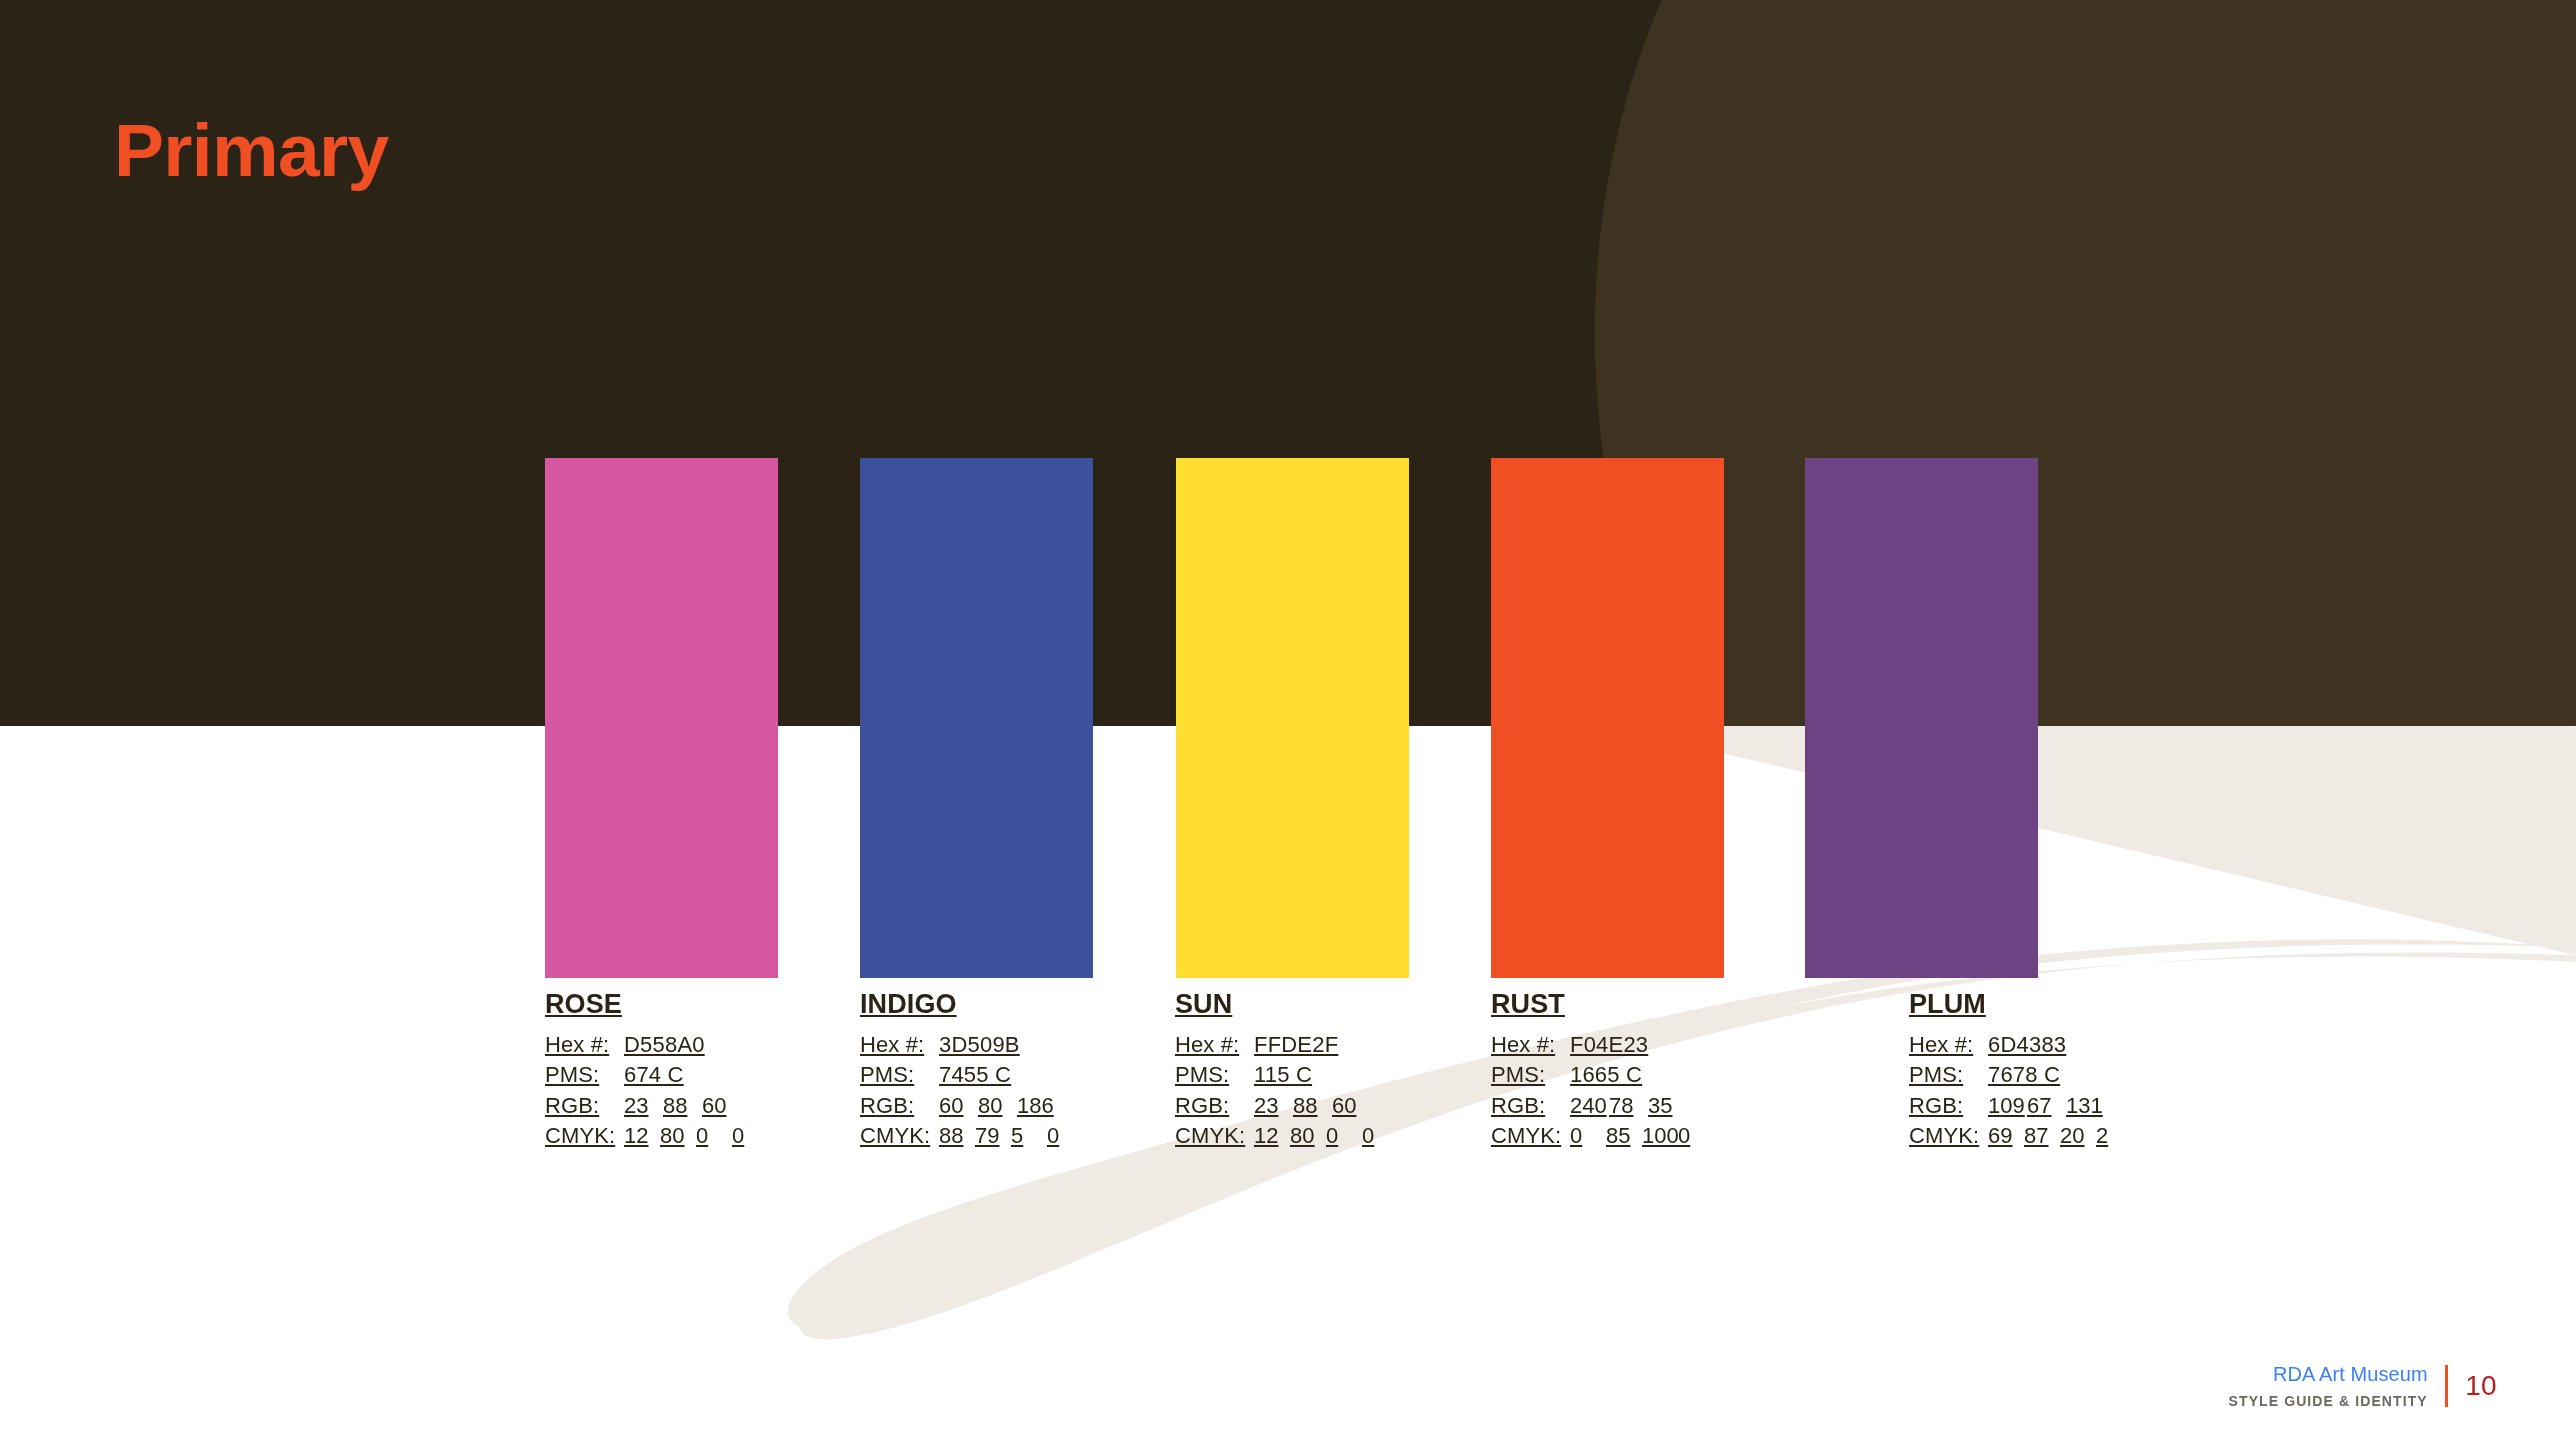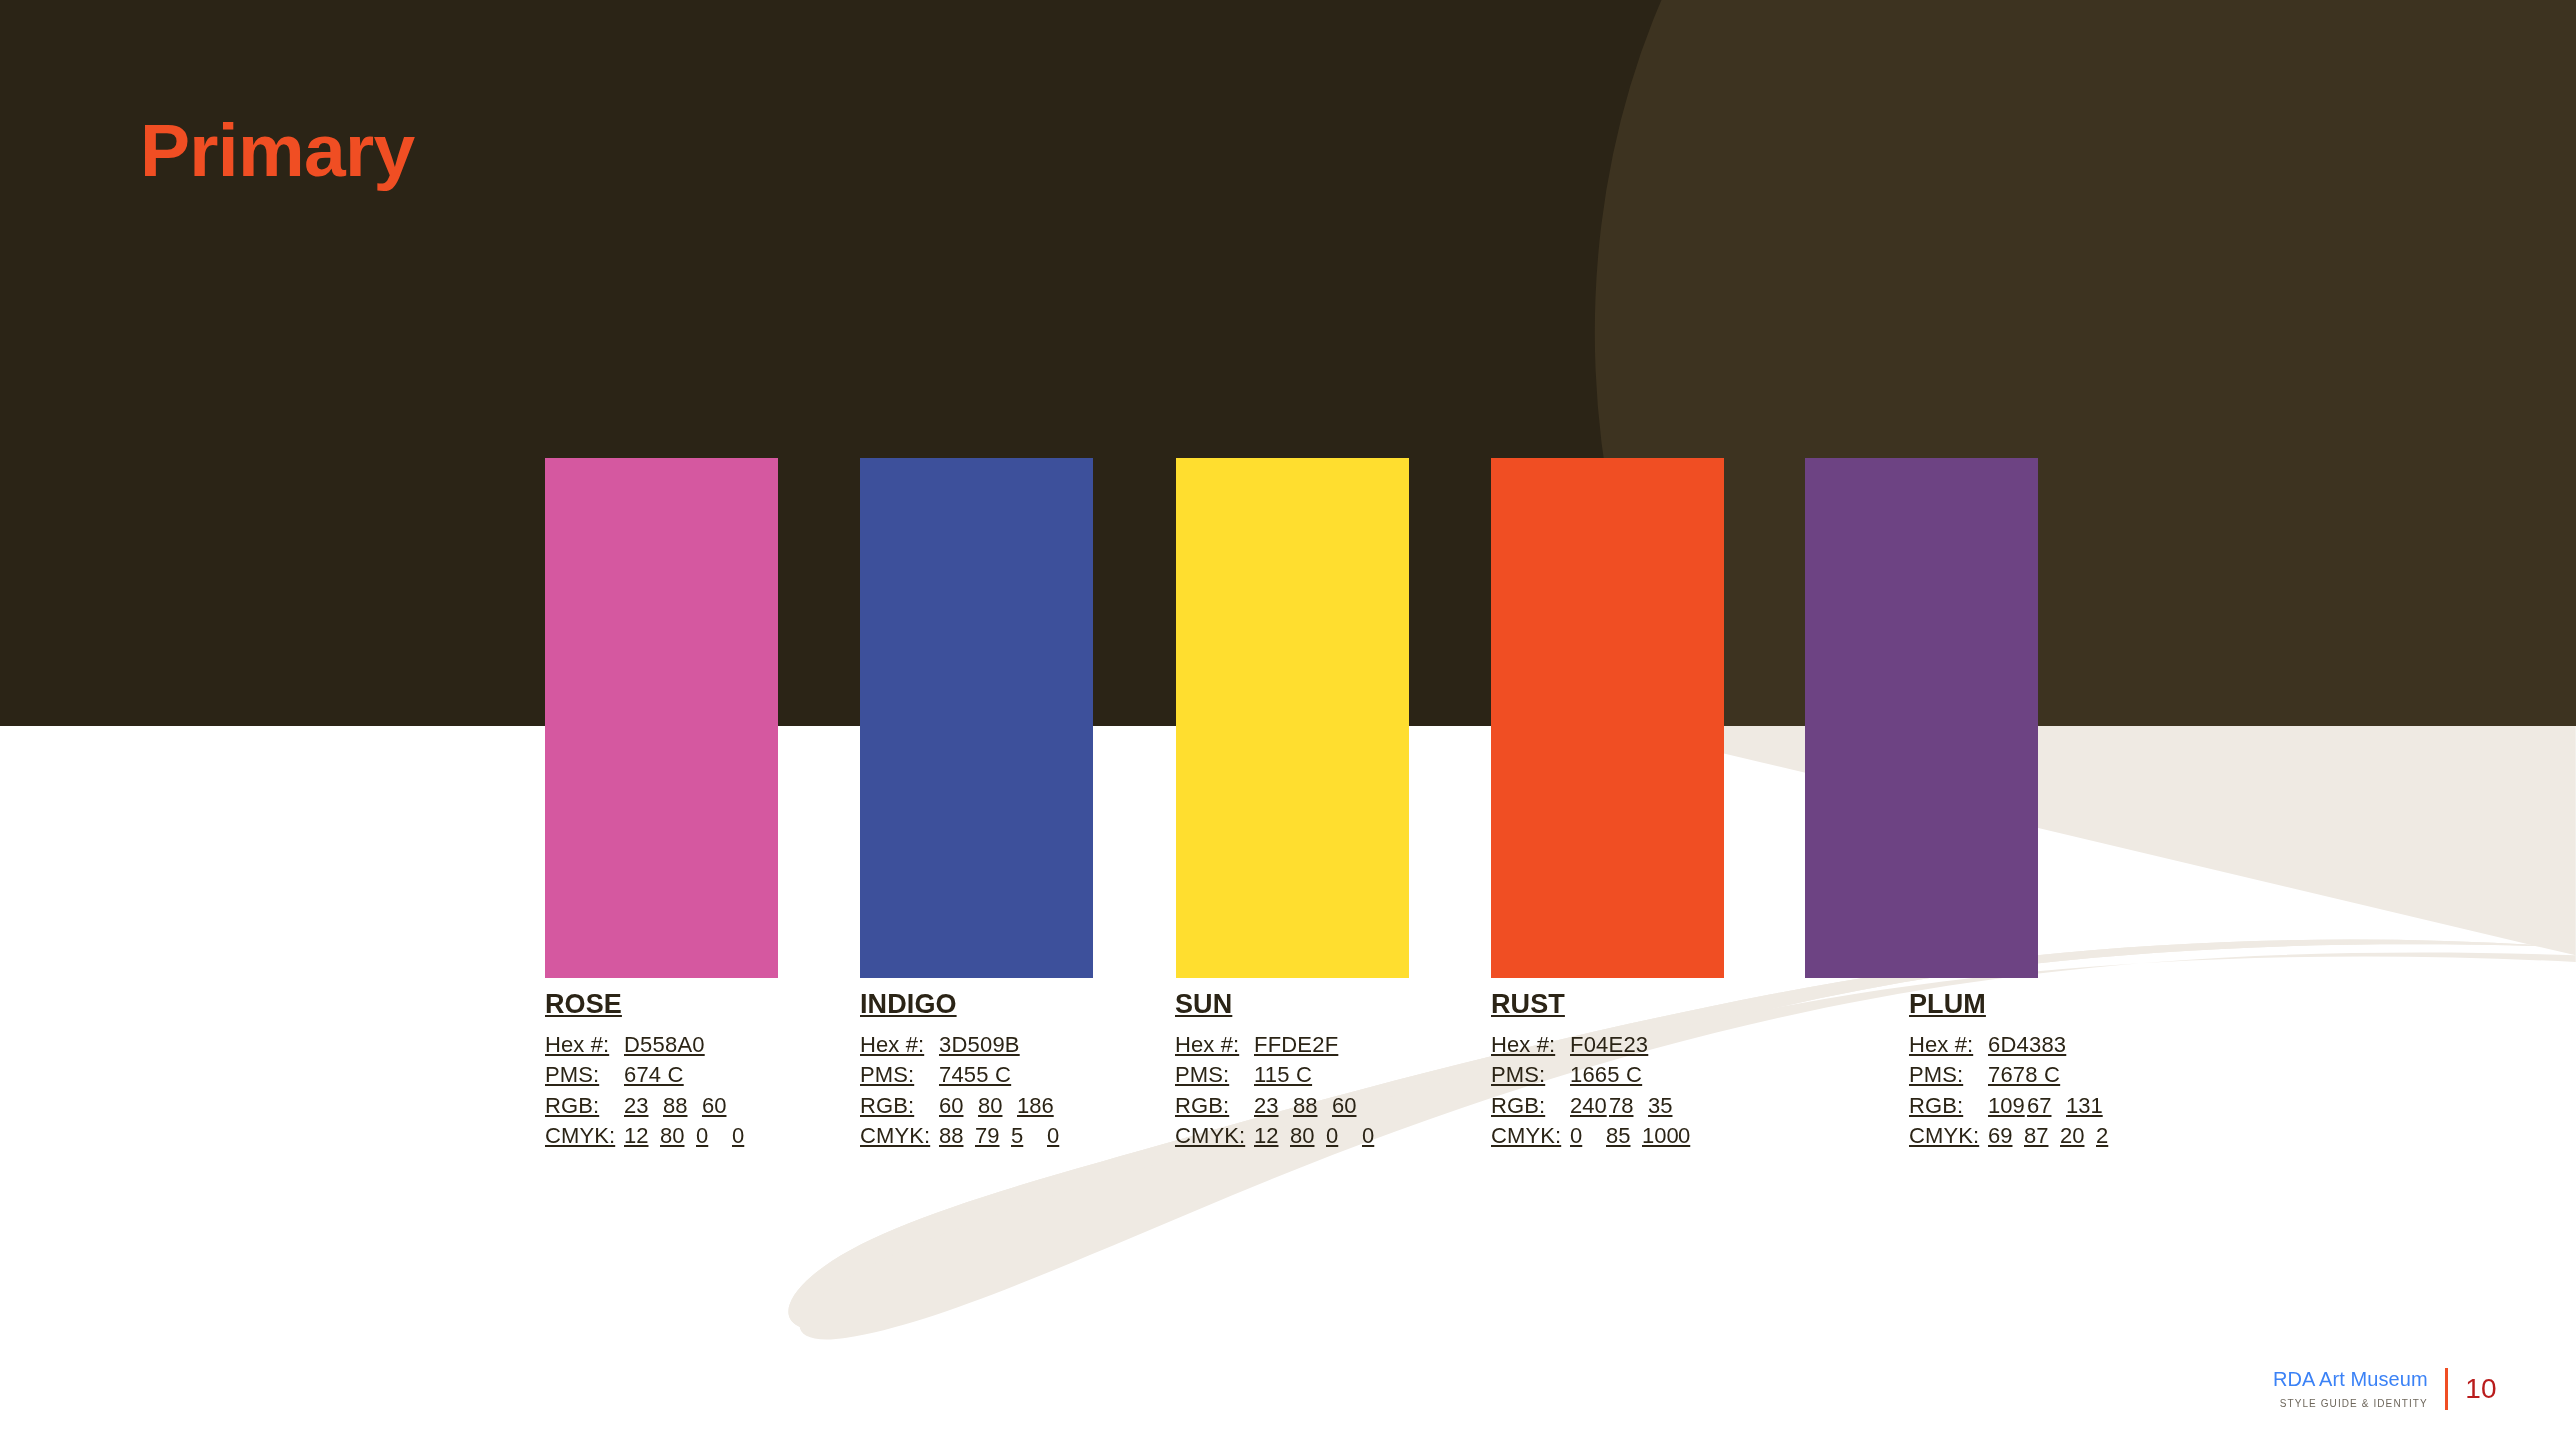--- a/index.html
+++ b/index.html
@@ -50,21 +50,21 @@
     width: 2576px;
     height: 723px;
     overflow: hidden;
   }
   .bg-beige-swoosh svg { display: block; }
 
   
   .page-title {
     position: absolute;
     z-index: 5;
-    left: 140px;
+    left: 114px;
     top: 113px;
     font-size: 75px;
     font-weight: 700;
     letter-spacing: -0.7px;
     color: #F04E23;
     line-height: 1;
   }
 
   
   .swatch-row {
@@ -137,25 +137,26 @@
     text-align: right;
     padding-right: 17.4px;
   }
   .footer-brand {
     font-size: 20px;
     color: #3b82f6;
     line-height: 1.12;
     letter-spacing: 0.1px;
   }
   .footer-sub {
-    font-size: 10px;
+    font-size: 14px;
     color: #6E675C;
     letter-spacing: 1.1px;
     line-height: 1.2;
     margin-top: 8px;
+    font-weight: bold;
   }
   .footer-divider {
     width: 2.7px;
     height: 42px;
     background: #F04E23;
   }
   .footer-page {
     font-size: 28px;
     color: #b91c1c;
     padding-left: 17.4px;

